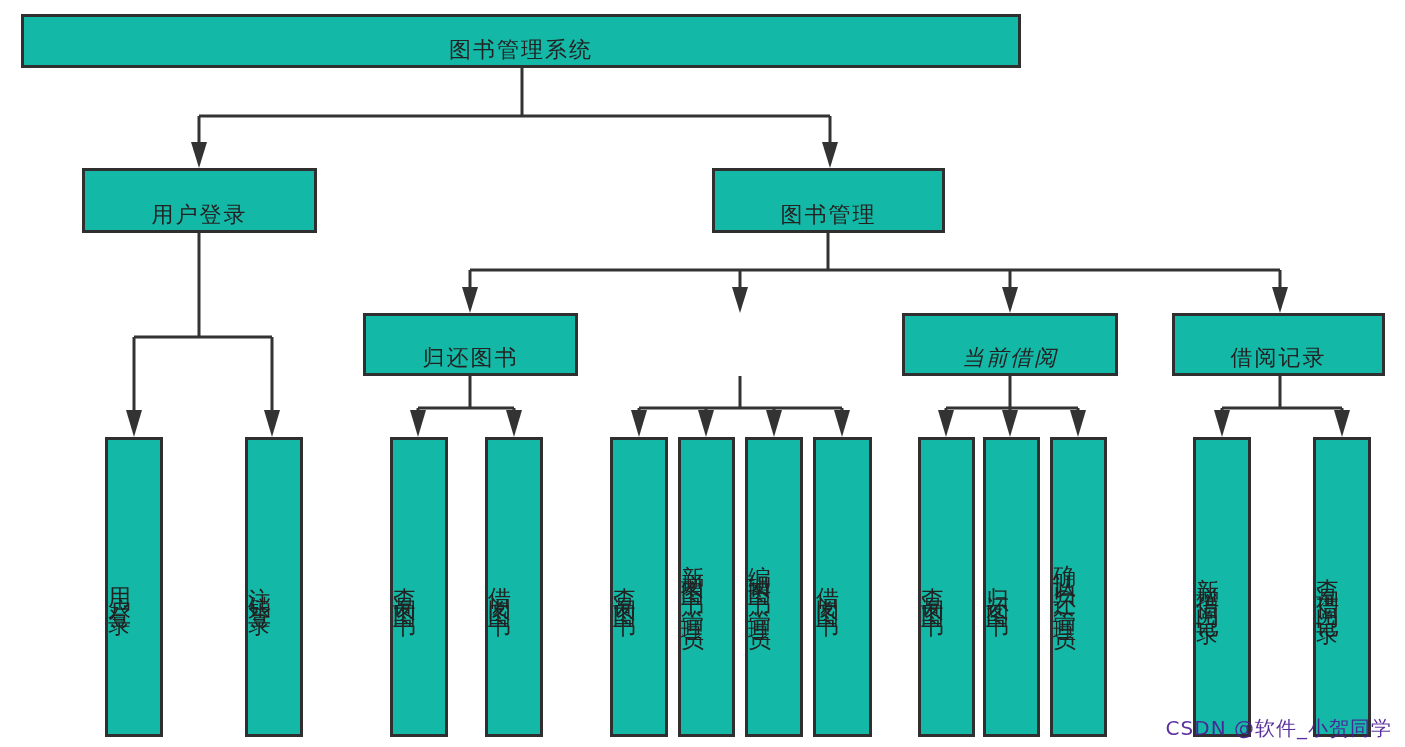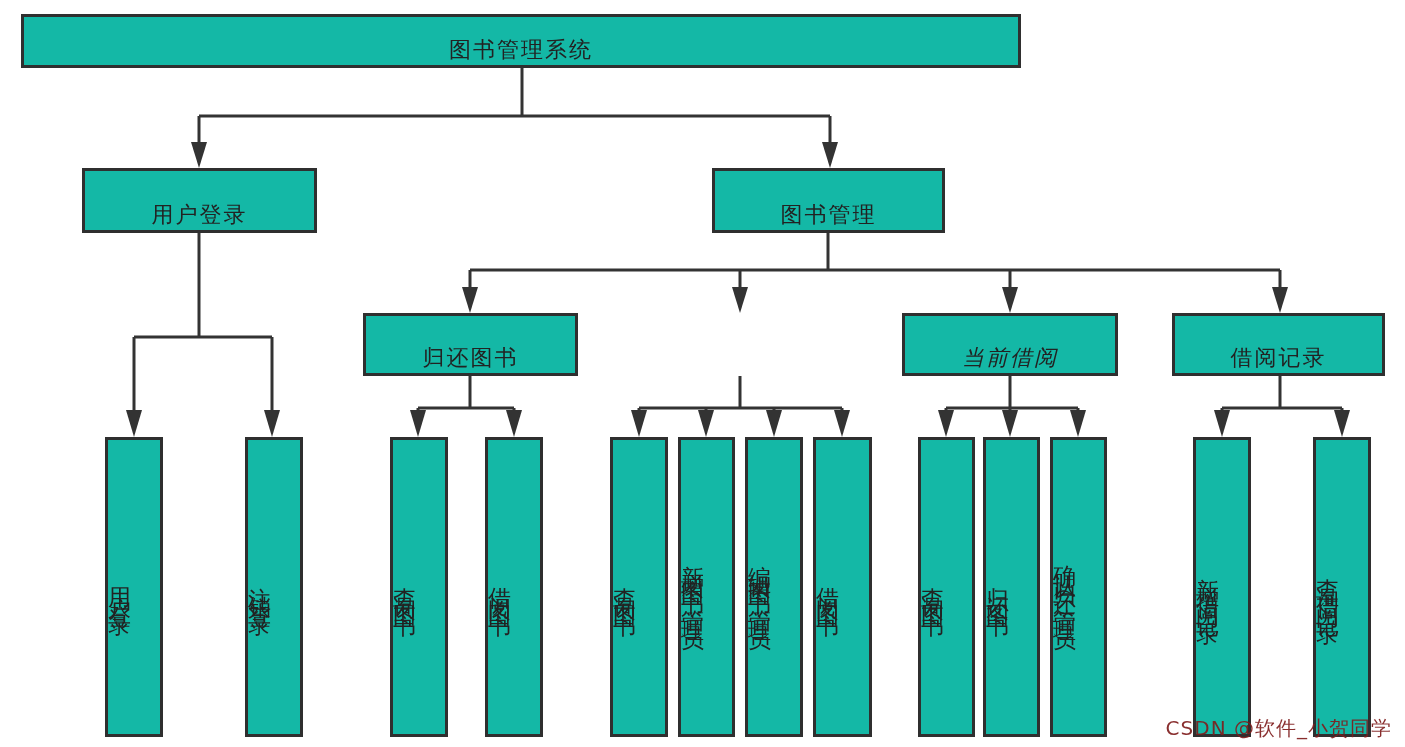--- a/index.html
+++ b/index.html
@@ -29,21 +29,21 @@
     text-orientation:mixed;
     letter-spacing:9px;
     line-height:1;
     padding:6px 0;
   }
   .node.root{font-size:22px;}
   .watermark{
     position:absolute;
     top:715px;right:13px;
     font-size:20px;
-    color:#7f1d1d;
+    color:#4c1d95;
     letter-spacing:1px;
     z-index:3;
     opacity:.92;
     white-space:nowrap;
   }
 </style>
 </head>
 <body>
 
 <div class="stage">

